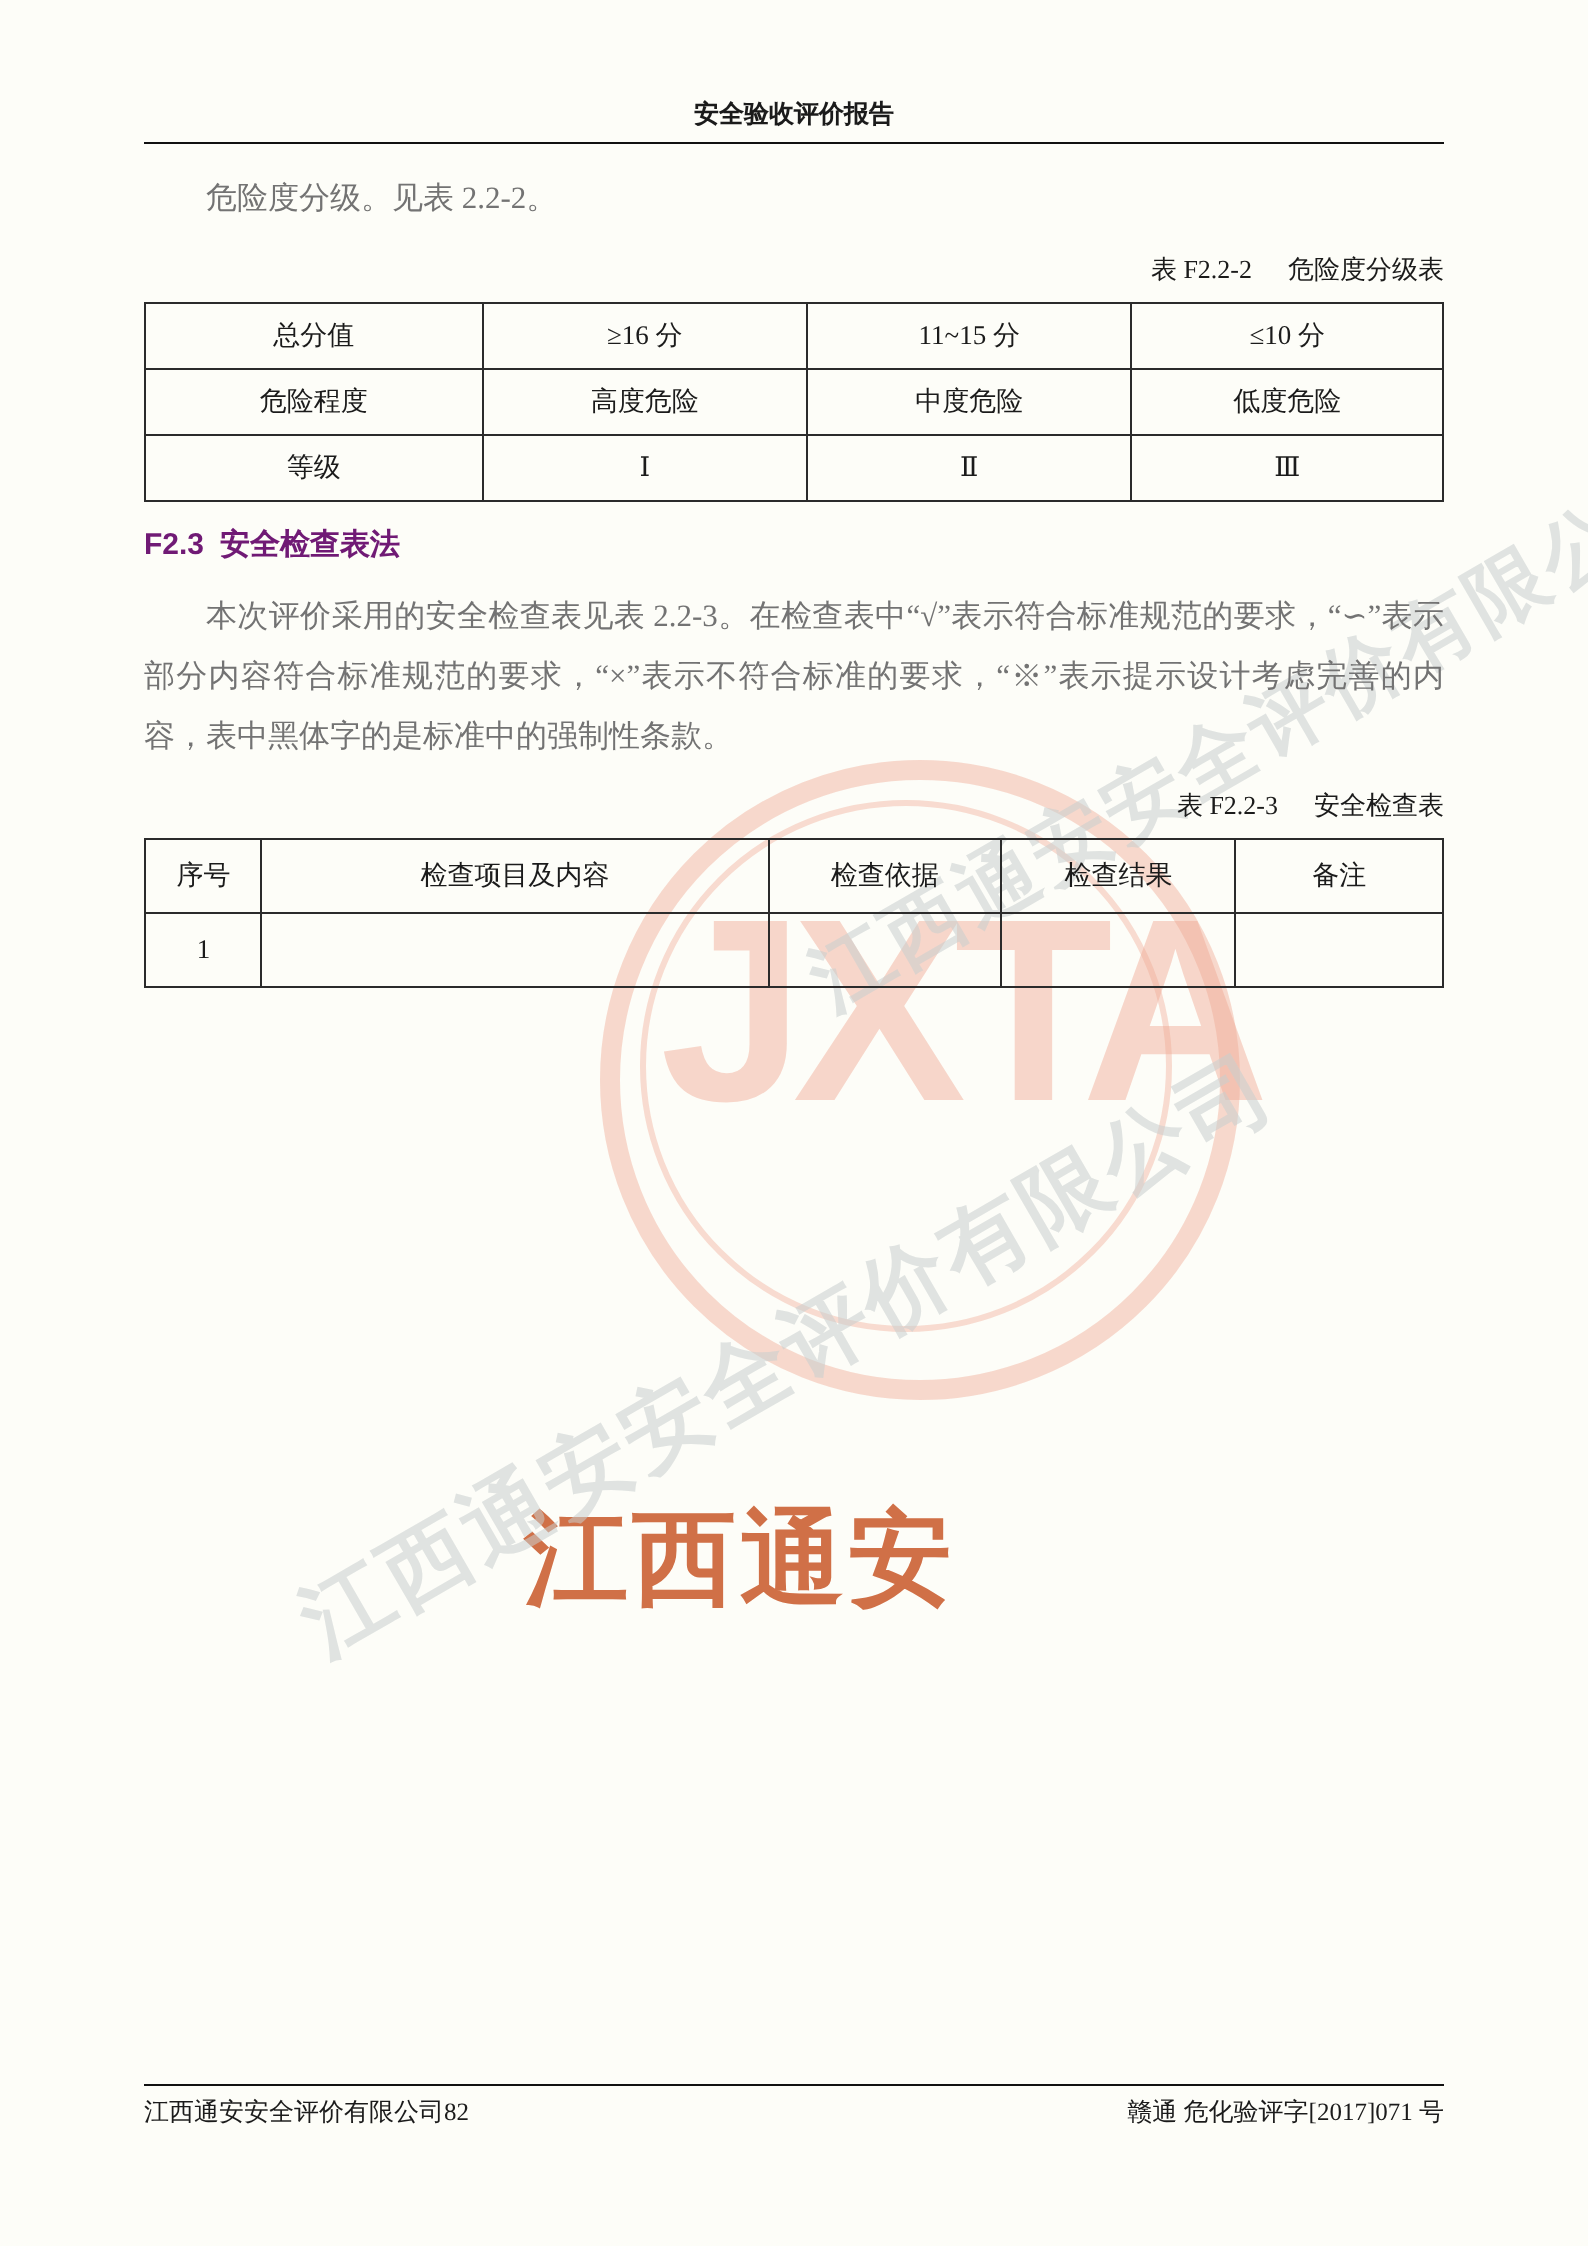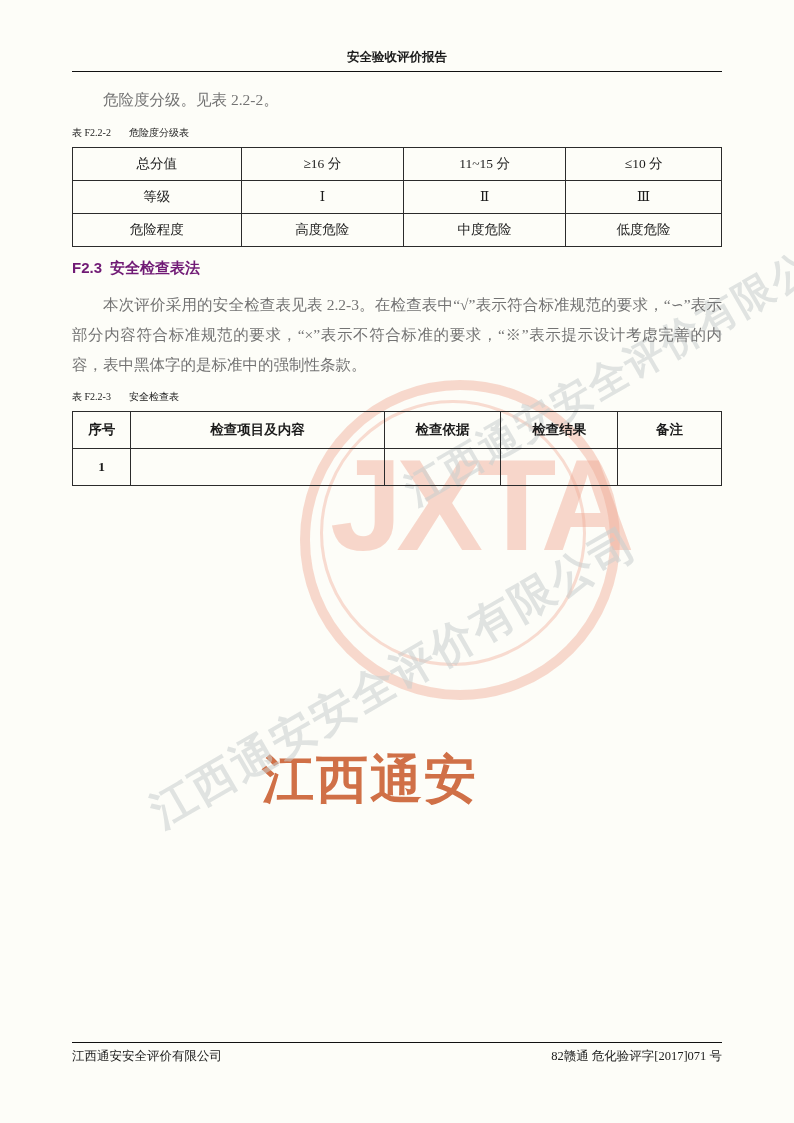--- a/index.html
+++ b/index.html
@@ -112,22 +112,22 @@
   }
   p.para {
     font-size: 15.5px;
     line-height: 1.95;
     margin: 0 0 0 0;
     text-align: justify;
     color: #737373;
   }
   p.indent { text-indent: 2em; }
   .tbl-caption {
-    text-align: left;
-    font-size: 10px;
+    text-align: right;
+    font-size: 13px;
     margin: 10px 0 7px 0;
     color: #1b1b1b;
   }
   .tbl-caption .gap { display: inline-block; width: 18px; }
   table.doc {
     border-collapse: collapse;
     width: 100%;
     margin: 0 0 4px 0;
   }
   table.doc td {
@@ -144,39 +144,38 @@
     font-size: 15px;
     margin: 12px 0 6px 0;
     color: #701a75;
   }
   .sec-head .num { margin-right: 8px; }
   
   table.checklist { margin-top: 2px; }
   table.checklist td {
     padding: 9px 2px;
     font-size: 13.5px;
-    font-weight: bold;
   }
   table.checklist td.empty { height: 18px; }
   
   .footer {
     position: absolute;
     left: 72px;
     right: 72px;
     bottom: 58px;
     border-top: 1.4px solid #111;
     padding-top: 5px;
     display: flex;
     align-items: center;
     justify-content: space-between;
     font-size: 12.5px;
     color: #1b1b1b;
     z-index: 3;
   }
-  .footer .mid { flex: 1; text-align: right; }
+  .footer .mid { flex: 1; text-align: left; }
   .footer .left, .footer .right { white-space: nowrap; }
   .spacer { height: 6px; }
 </style>
 </head>
 <body>
 
 <div class="page">
 
   <div class="watermark">
     <div class="wm-ring"></div>
@@ -203,30 +202,30 @@
 
       <table class="doc">
         <tbody>
           <tr>
             <td style="width:26%">总分值</td>
             <td style="width:25%">≥16 分</td>
             <td style="width:25%">11~15 分</td>
             <td style="width:24%">≤10 分</td>
           </tr>
           <tr>
+            <td>危险程度</td>
+            <td>高度危险</td>
+            <td>中度危险</td>
+            <td>低度危险</td>
+          </tr>
+          <tr>
             <td>等级</td>
             <td>Ⅰ</td>
             <td>Ⅱ</td>
             <td>Ⅲ</td>
-          </tr>
-          <tr>
-            <td>危险程度</td>
-            <td>高度危险</td>
-            <td>中度危险</td>
-            <td>低度危险</td>
           </tr>
         </tbody>
       </table>
 
       <div class="sec-head">
         <span class="num">F2.3</span><span>安全检查表法</span>
       </div>
 
 
       <div class="spacer"></div>

